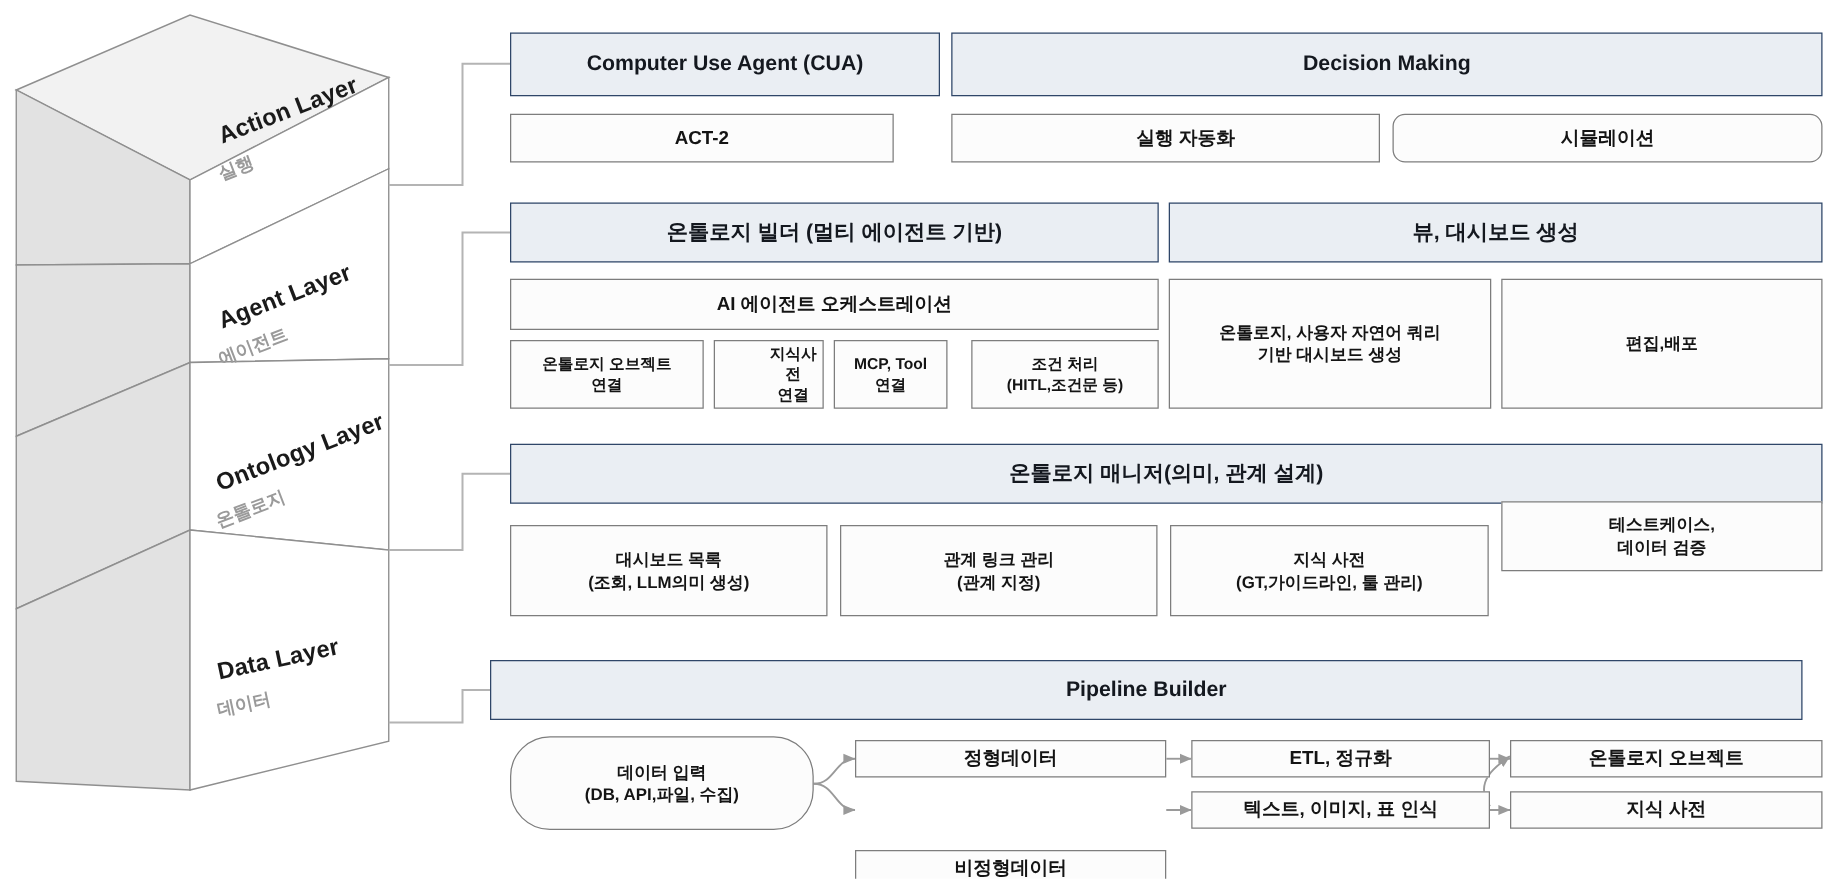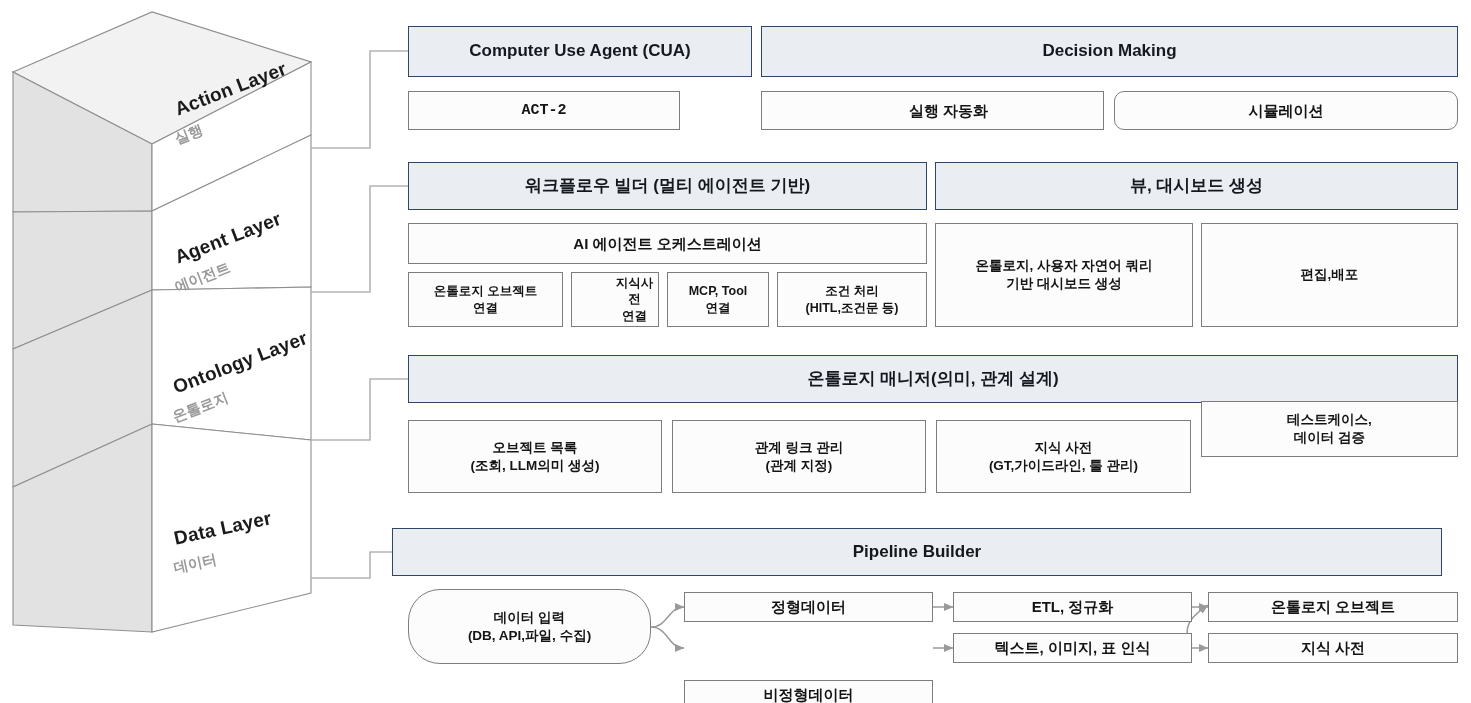--- a/index.html
+++ b/index.html
@@ -98,45 +98,45 @@
 
       <path d="M1192,607 L1208,607"></path>
       <path d="M1192,648 L1208,648"></path>
       <path d="M1192,645 C1178,625 1198,612 1208,605"></path>
     </g>
   </svg>
 
   <div class="box hdr" style="left:408px;top:26px;width:344px;height:51px;">Computer Use Agent (CUA)</div>
   <div class="box hdr" style="left:761px;top:26px;width:697px;height:51px;">Decision Making</div>
 
-  <div class="box sub" style="left:408px;top:91px;width:272px;height:39px;font-family:Liberation Mono, monospace;">ACT-2</div>
+  <div class="box sub" style="left:408px;top:91px;width:307px;height:39px;">ACT-2</div>
   <div class="box sub" style="left:761px;top:91px;width:343px;height:39px;padding-left:32px;">실행 자동화</div>
   <div class="box sub" style="left:1114px;top:91px;width:344px;height:39px;border-radius:10px;">시뮬레이션</div>
 
-  <div class="box hdr" style="left:408px;top:162px;width:519px;height:48px;">워크플로우 빌더 (멀티 에이전트 기반)</div>
+  <div class="box hdr" style="left:408px;top:162px;width:519px;height:48px;">온톨로지 빌더 (멀티 에이전트 기반)</div>
   <div class="box hdr" style="left:935px;top:162px;width:523px;height:48px;">뷰, 대시보드 생성</div>
 
   <div class="box sub" style="left:408px;top:223px;width:519px;height:41px;">AI 에이전트 오케스트레이션</div>
 
   <div class="box sub tiny" style="left:408px;top:272px;width:155px;height:55px;">온톨로지 오브젝트
 연결</div>
   <div class="box sub tiny" style="left:571px;top:272px;width:88px;height:55px;padding-left:39px;">지식사전
 연결</div>
-  <div class="box sub tiny" style="left:667px;top:272px;width:102px;height:55px;">MCP, Tool
+  <div class="box sub tiny" style="left:667px;top:272px;width:91px;height:55px;">MCP, Tool
 연결</div>
   <div class="box sub tiny" style="left:777px;top:272px;width:150px;height:55px;">조건 처리
 (HITL,조건문 등)</div>
 
   <div class="box sub small" style="left:935px;top:223px;width:258px;height:104px;">온톨로지, 사용자 자연어 쿼리
 기반 대시보드 생성</div>
   <div class="box sub small" style="left:1201px;top:223px;width:257px;height:104px;">편집,배포</div>
 
   <div class="box hdr" style="left:408px;top:355px;width:1050px;height:48px;">온톨로지 매니저(의미, 관계 설계)</div>
 
-  <div class="box sub small" style="left:408px;top:420px;width:254px;height:73px;">오브젝트 목록
+  <div class="box sub small" style="left:408px;top:420px;width:254px;height:73px;">대시보드 목록
 (조회, LLM의미 생성)</div>
   <div class="box sub small" style="left:672px;top:420px;width:254px;height:73px;">관계 링크 관리
 (관계 지정)</div>
   <div class="box sub small" style="left:936px;top:420px;width:255px;height:73px;">지식 사전
 (GT,가이드라인, 툴 관리)</div>
   <div class="box sub small" style="left:1201px;top:401px;width:257px;height:56px;">테스트케이스,
 데이터 검증</div>
 
   <div class="box hdr" style="left:392px;top:528px;width:1050px;height:48px;">Pipeline Builder</div>
 

